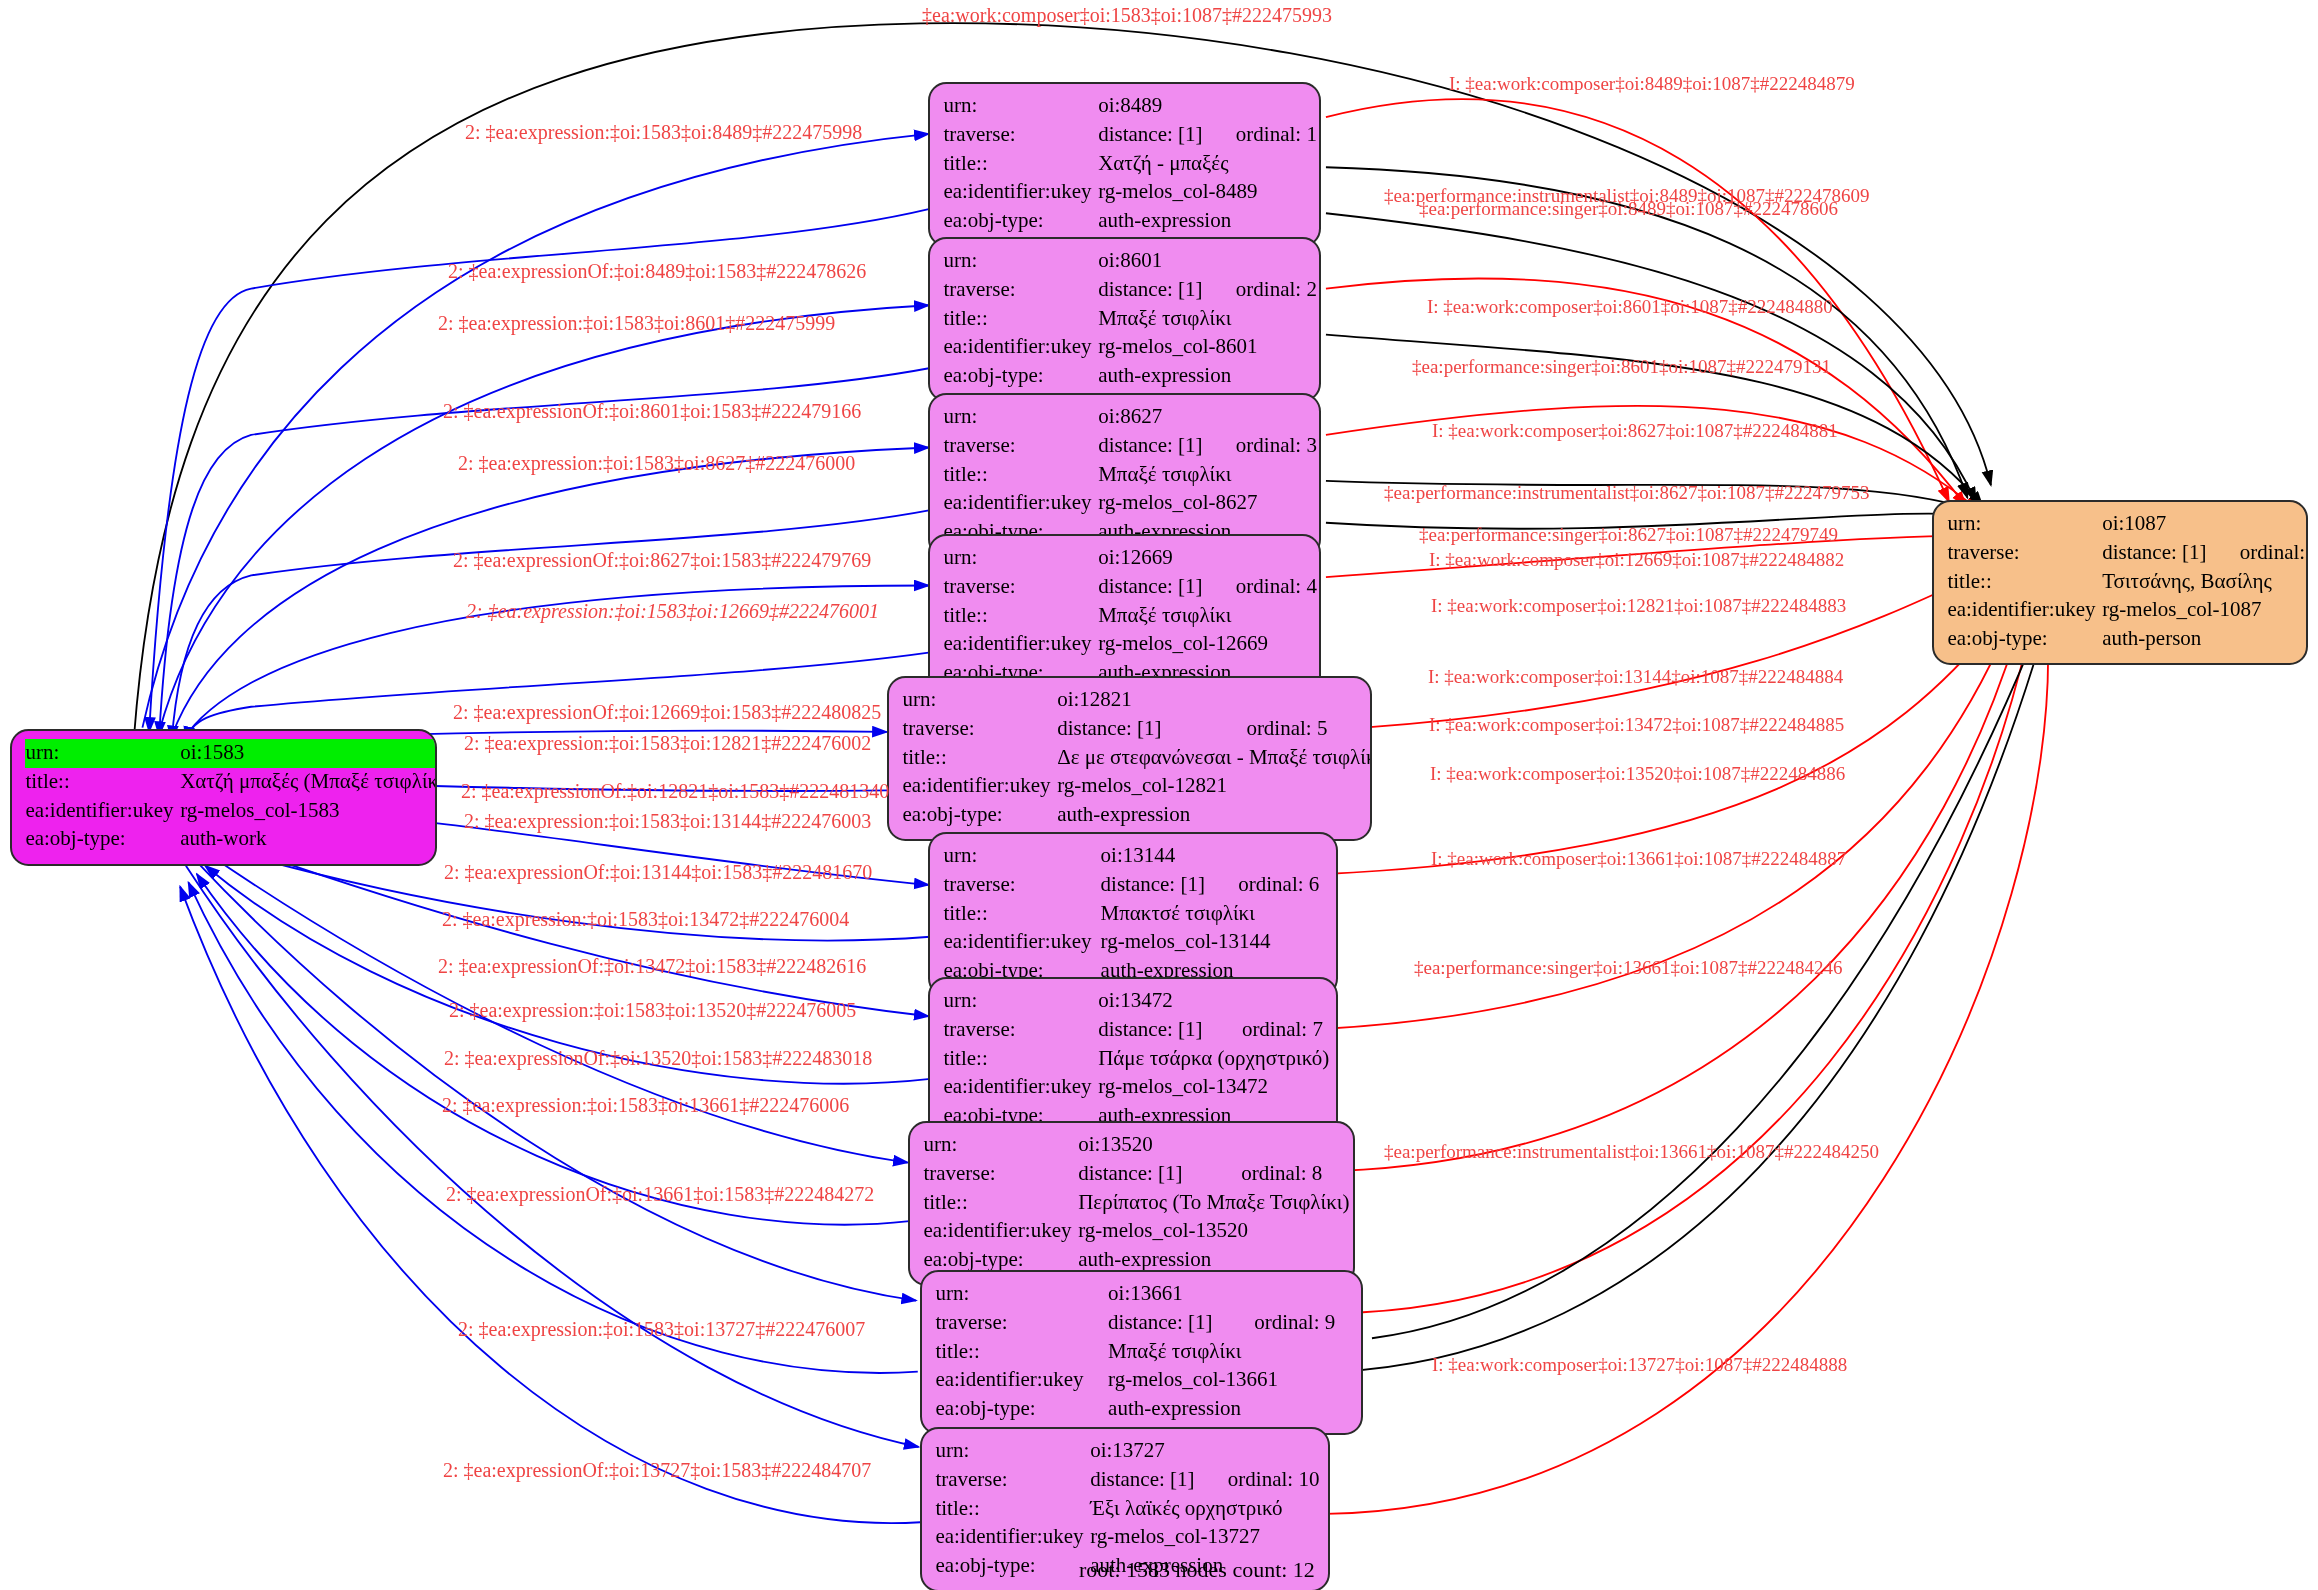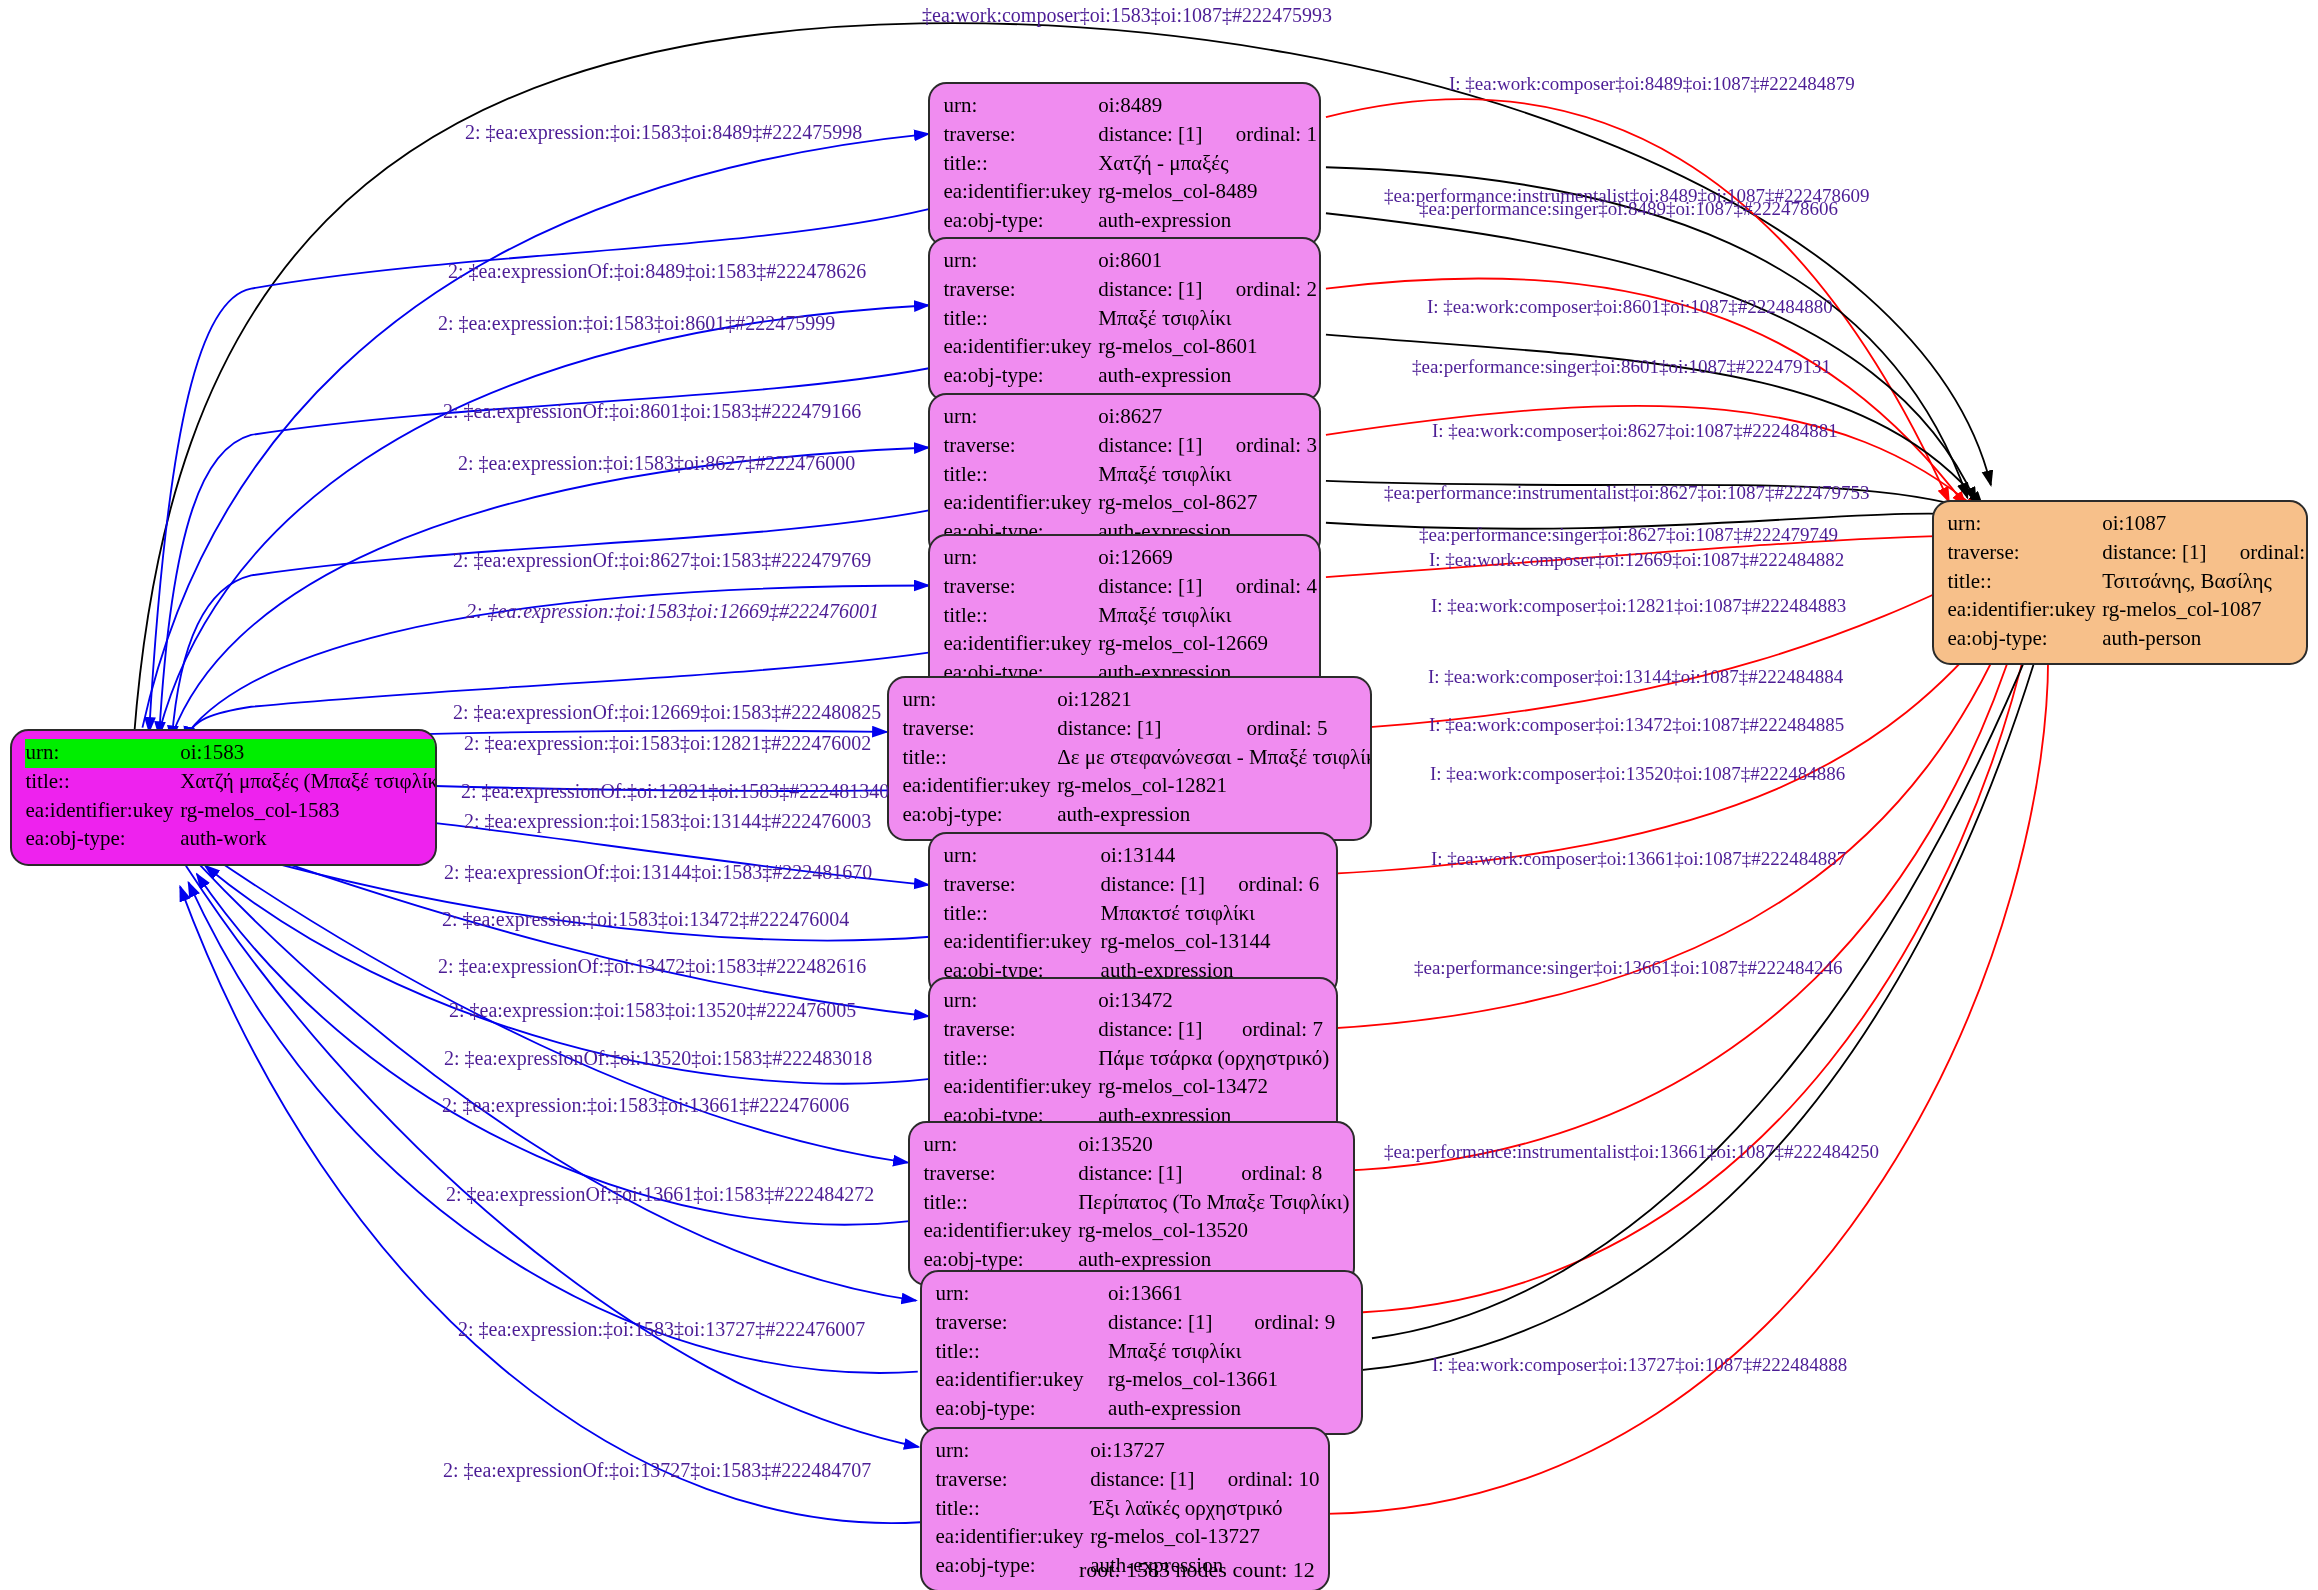--- a/index.html
+++ b/index.html
@@ -10,21 +10,21 @@
         padding:8.4px 13.4px 10px 13.4px;overflow:hidden;}
   .node table{border-collapse:collapse;width:100%;}
   .node td{font-size:21px;line-height:1.28;color:#000;white-space:nowrap;padding:0 0 1.7px 0;vertical-align:top;}
   .node td.k{width:166px;padding-right:6.7px;}
   .node td.v{padding-right:3.3px;}
   .node td.v2{padding-left:30px;}
   .expr{background:#f08cf0;}
   .work{background:#ee22ee;}
   .person{background:#f7c08a;}
   .work td.hl{background:#00ee00;}
-  .edgelabel{position:absolute;font-size:20px;color:#4c1d95;white-space:nowrap;
+  .edgelabel{position:absolute;font-size:20px;color:#ef4444;white-space:nowrap;
              line-height:1;letter-spacing:0;}
   .edgelabel.sm{font-size:19px;}
   .footer{position:absolute;font-size:22px;color:#000;white-space:nowrap;}
 </style>
 </head>
 <body>
 
 <div id="stage">
 
   <svg class="edges" viewBox="0 0 2772 1901">

